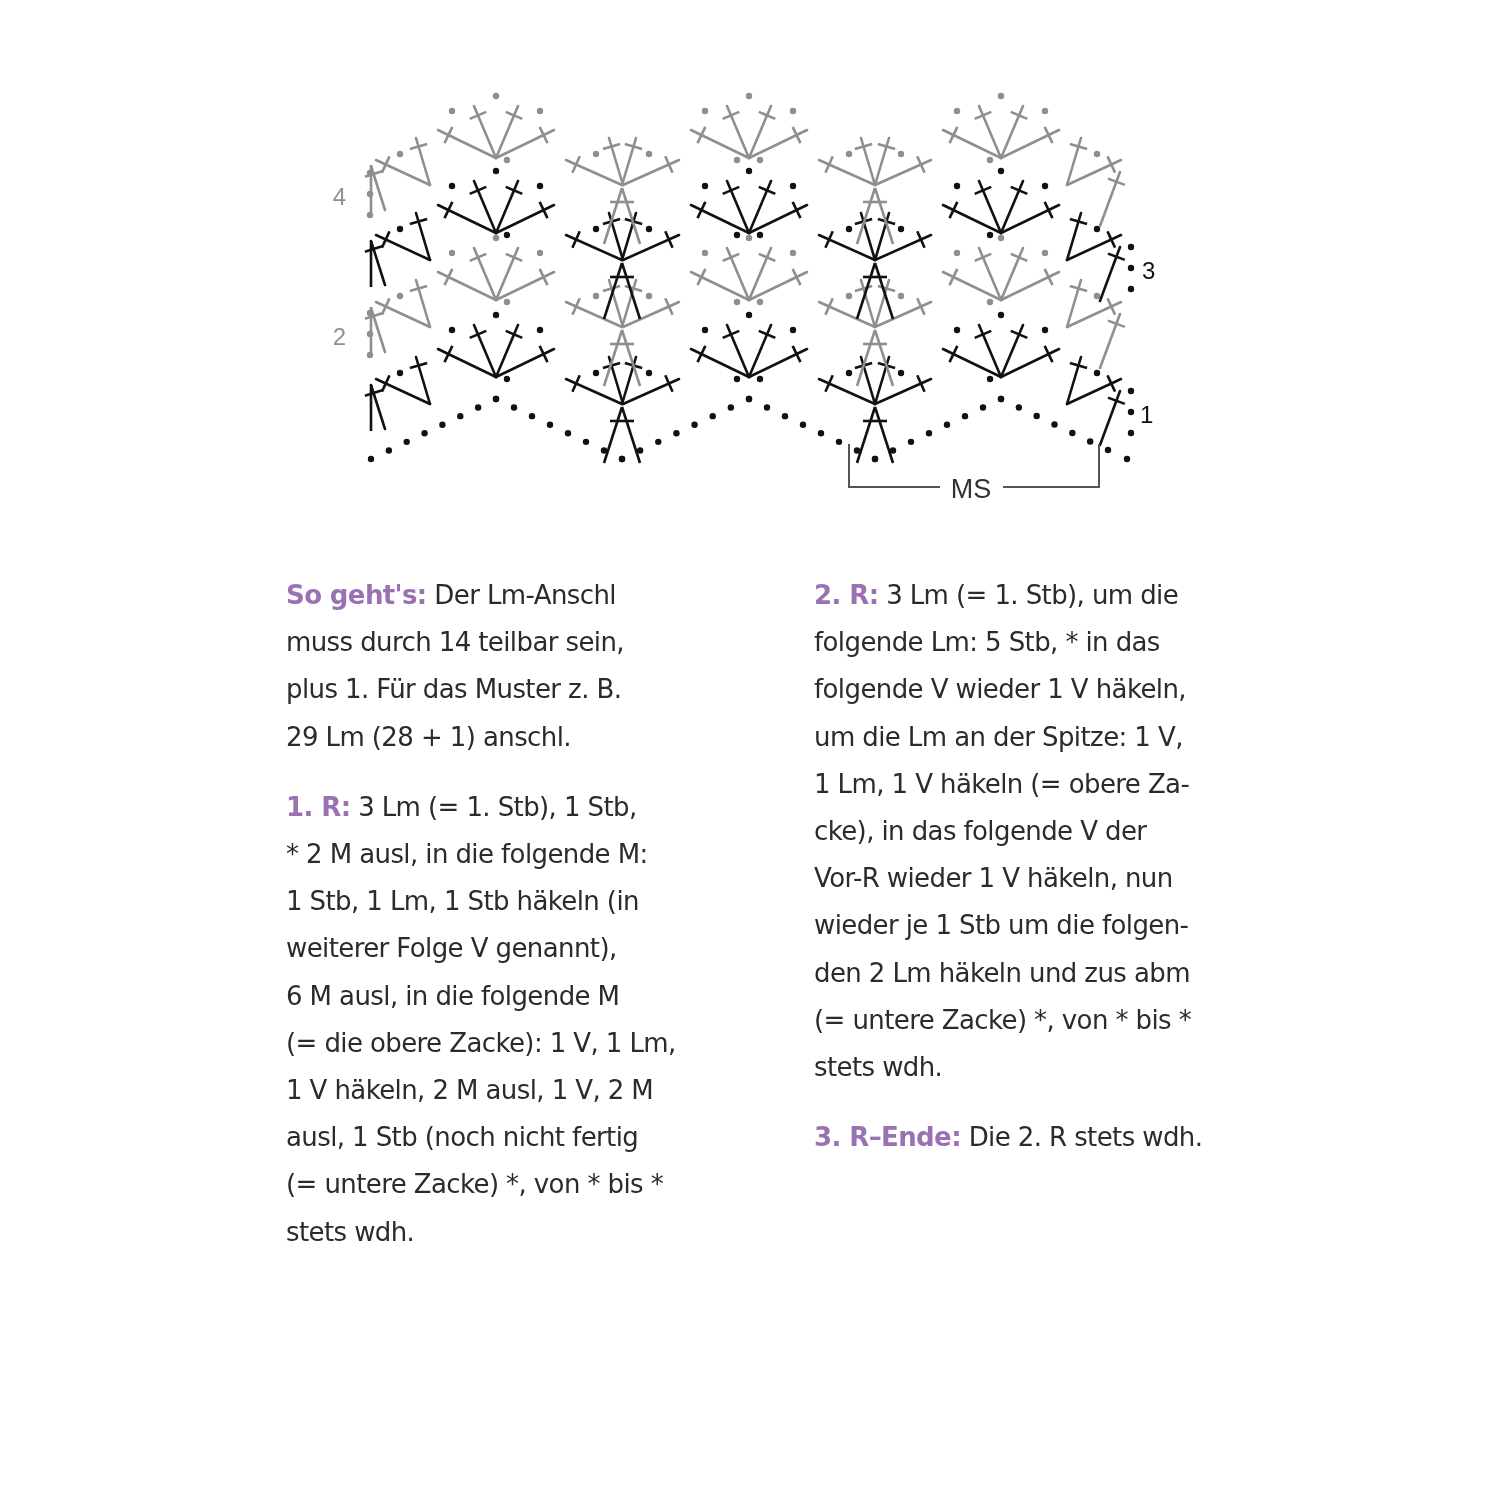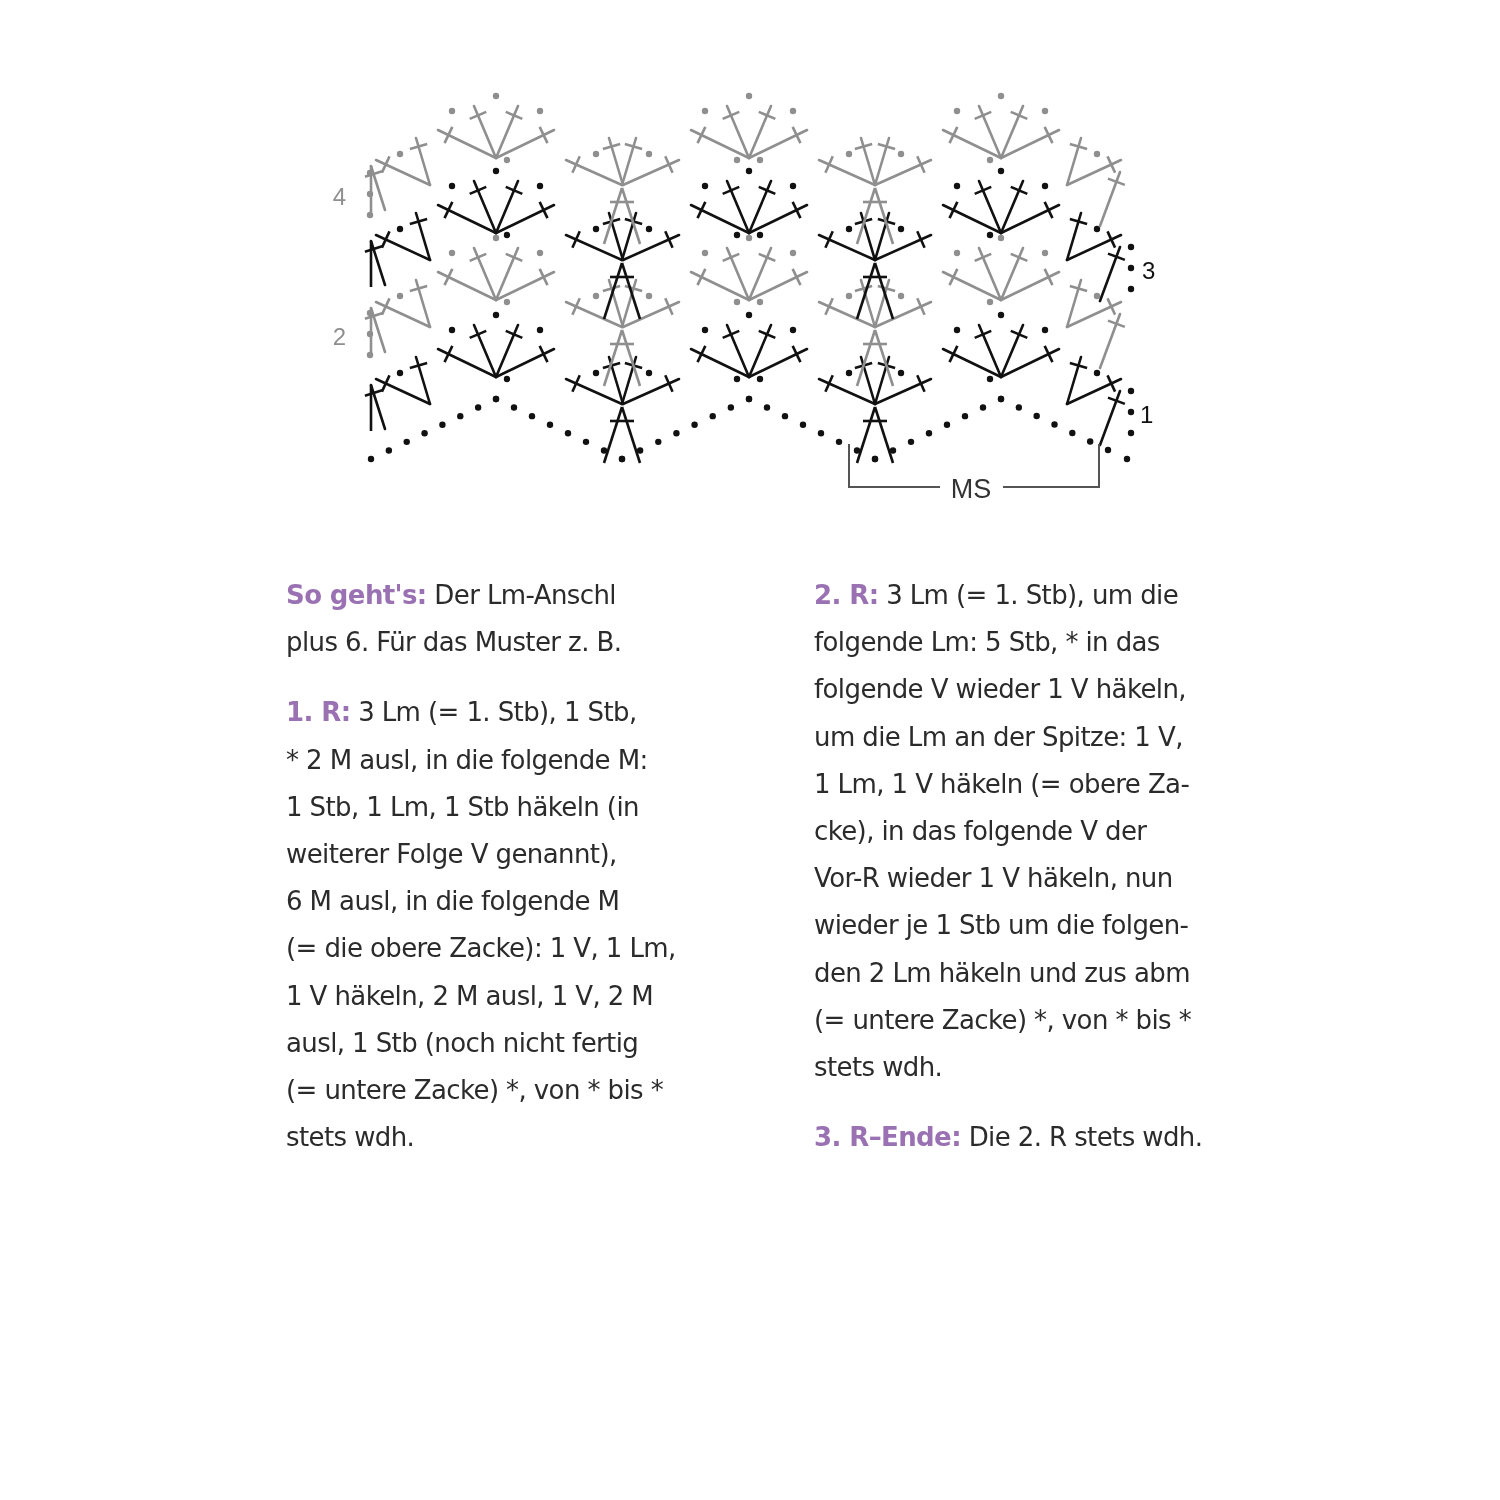--- a/index.html
+++ b/index.html
@@ -410,21 +410,23 @@
   <g id="repeat-bracket">
     <polyline points="849,444 849,487 940,487" fill="none" stroke="#555" stroke-width="2"></polyline>
     <polyline points="1003,487 1099,487 1099,444" fill="none" stroke="#555" stroke-width="2"></polyline>
     <text x="971" y="498" text-anchor="middle" font-size="27" fill="#333" font-family="Liberation Sans, sans-serif">MS</text>
   </g>
 </svg>
 
 <div class="col" id="col-left">
   <p>
     <span class="line"><span class="lead">So geht's:</span> <span>Der Lm-Anschl</span></span>
-    <span class="line">plus 6. Für das Muster z. B.</span>
+    <span class="line">muss durch 14 teilbar sein,</span>
+    <span class="line">plus 1. Für das Muster z. B.</span>
+    <span class="line">29 Lm (28 + 1) anschl.</span>
   </p>
   <p>
     <span class="line"><span class="lead">1. R:</span> <span>3 Lm (= 1. Stb), 1 Stb,</span></span>
     <span class="line">* 2 M ausl, in die folgende M:</span>
     <span class="line">1 Stb, 1 Lm, 1 Stb häkeln (in</span>
     <span class="line">weiterer Folge V genannt),</span>
     <span class="line">6 M ausl, in die folgende M</span>
     <span class="line">(= die obere Zacke): 1 V, 1 Lm,</span>
     <span class="line">1 V häkeln, 2 M ausl, 1 V, 2 M</span>
     <span class="line">ausl, 1 Stb (noch nicht fertig</span>

